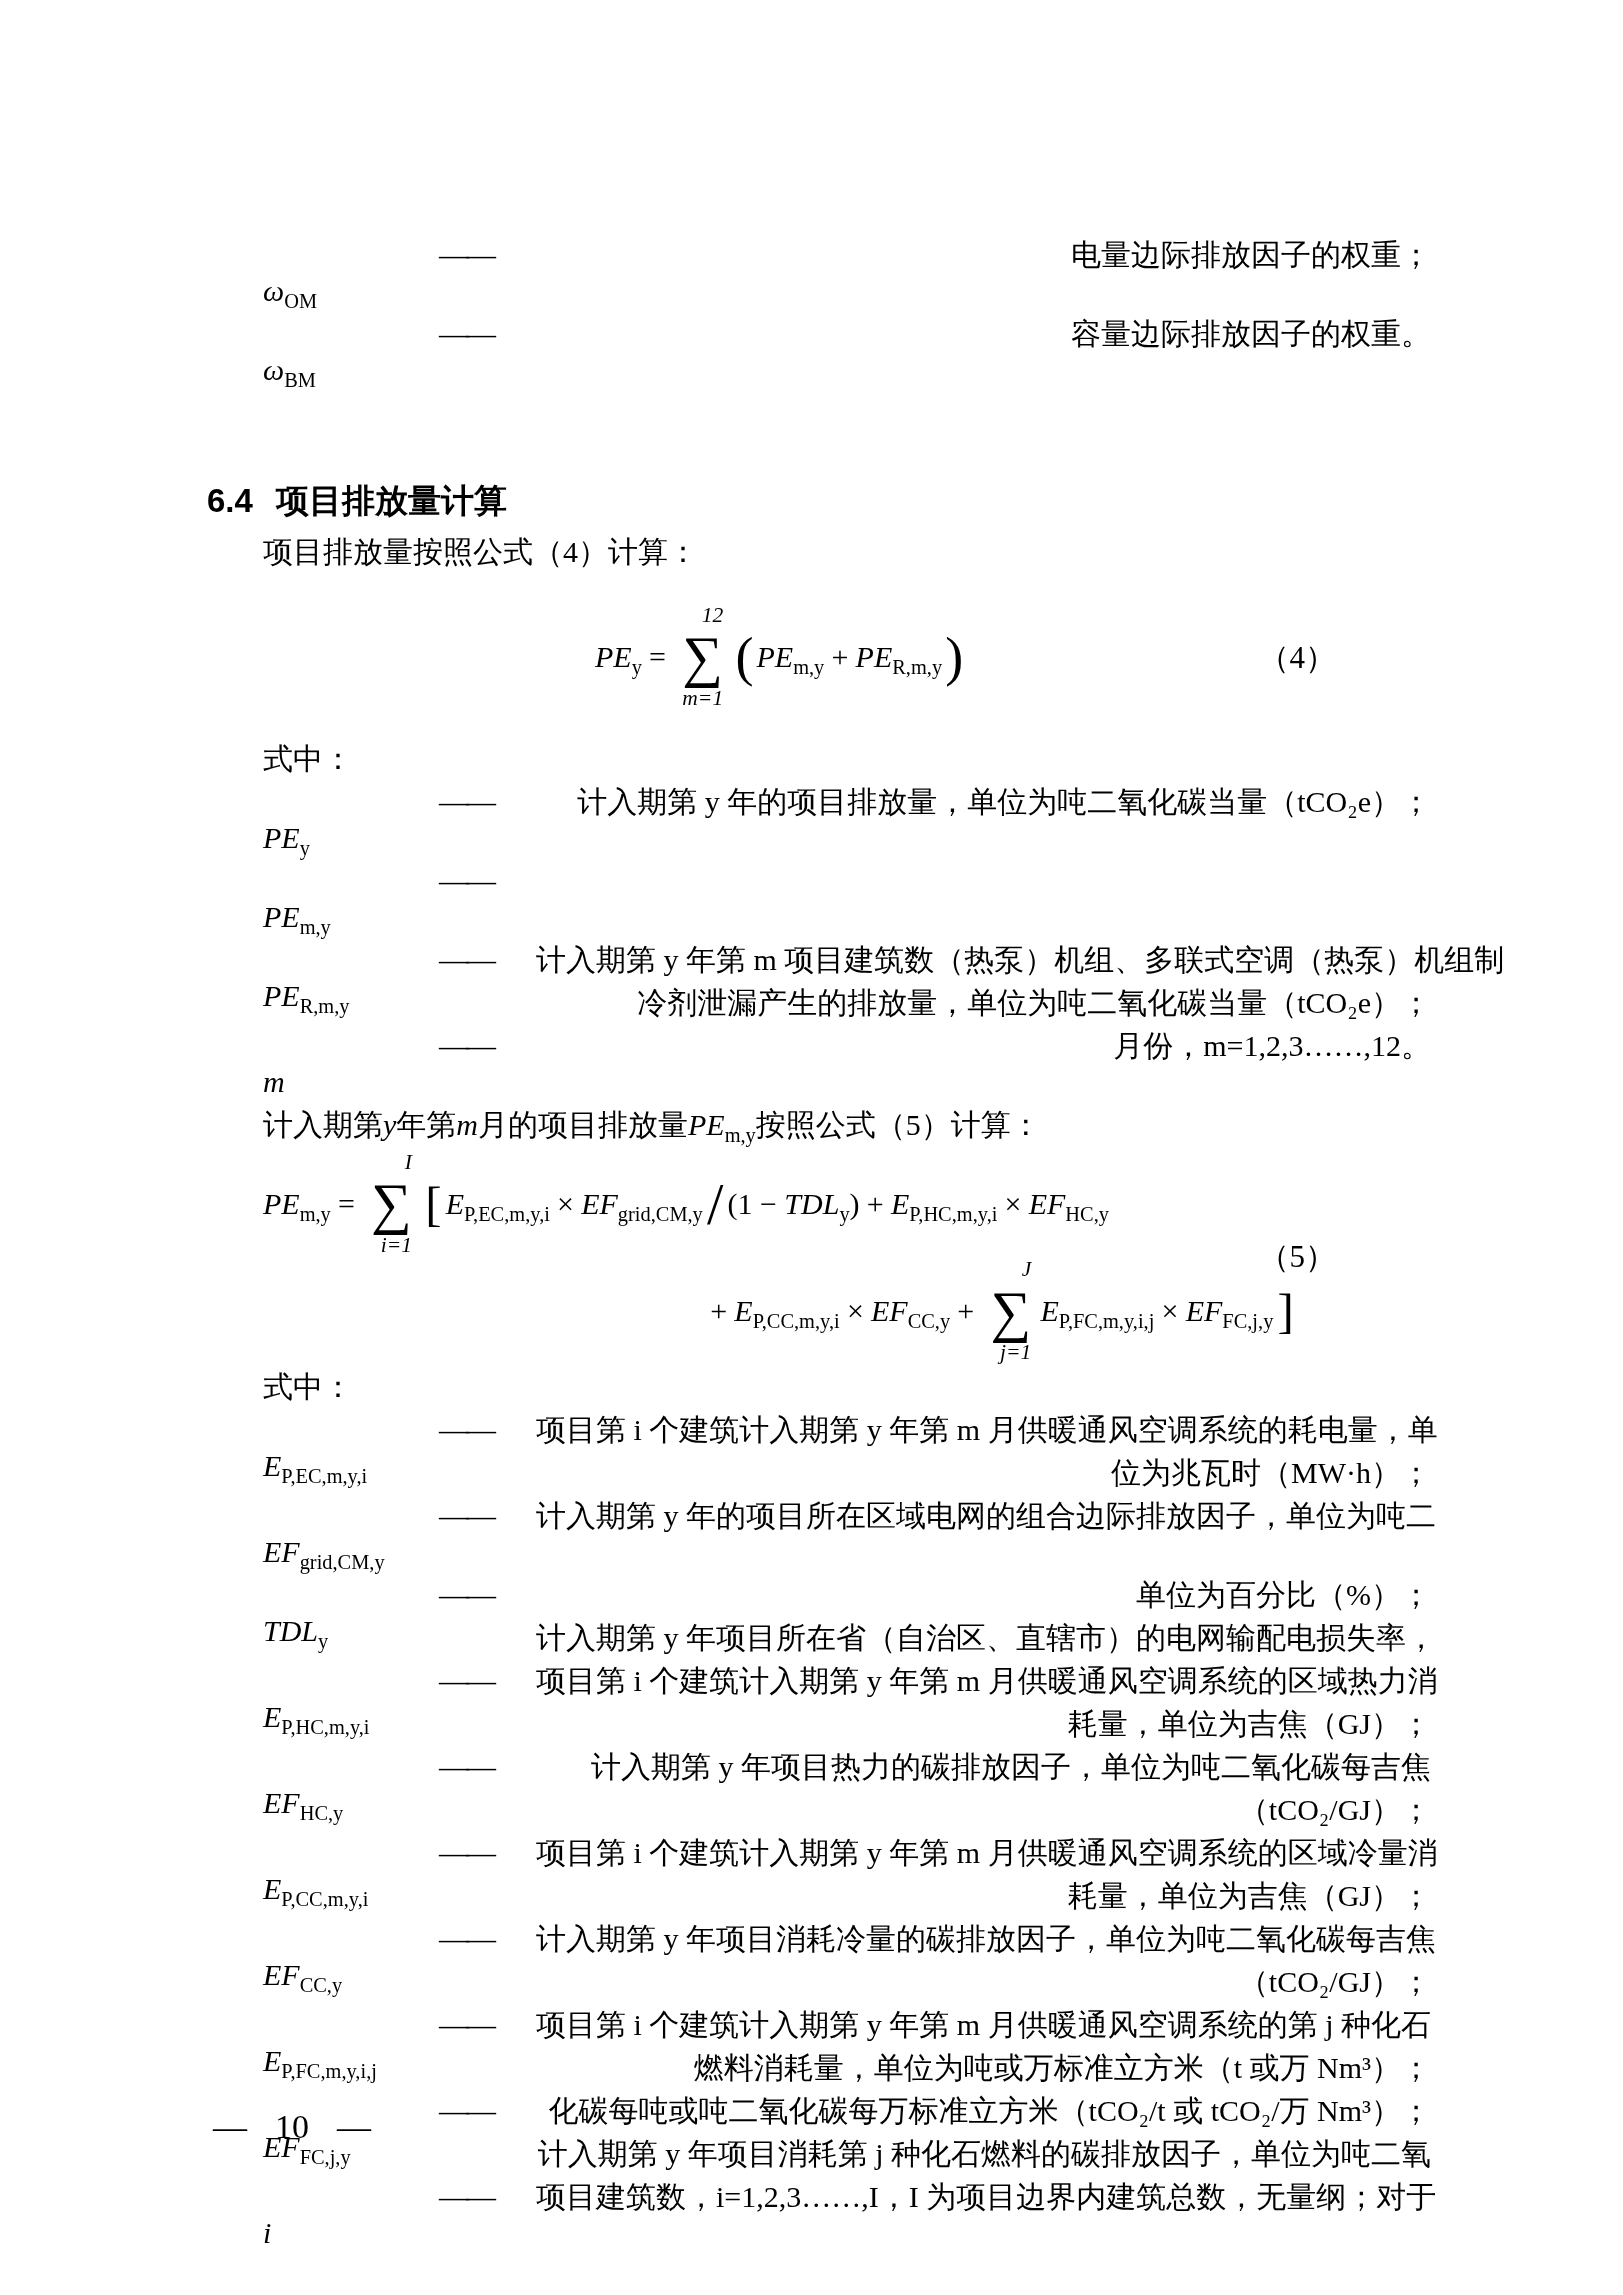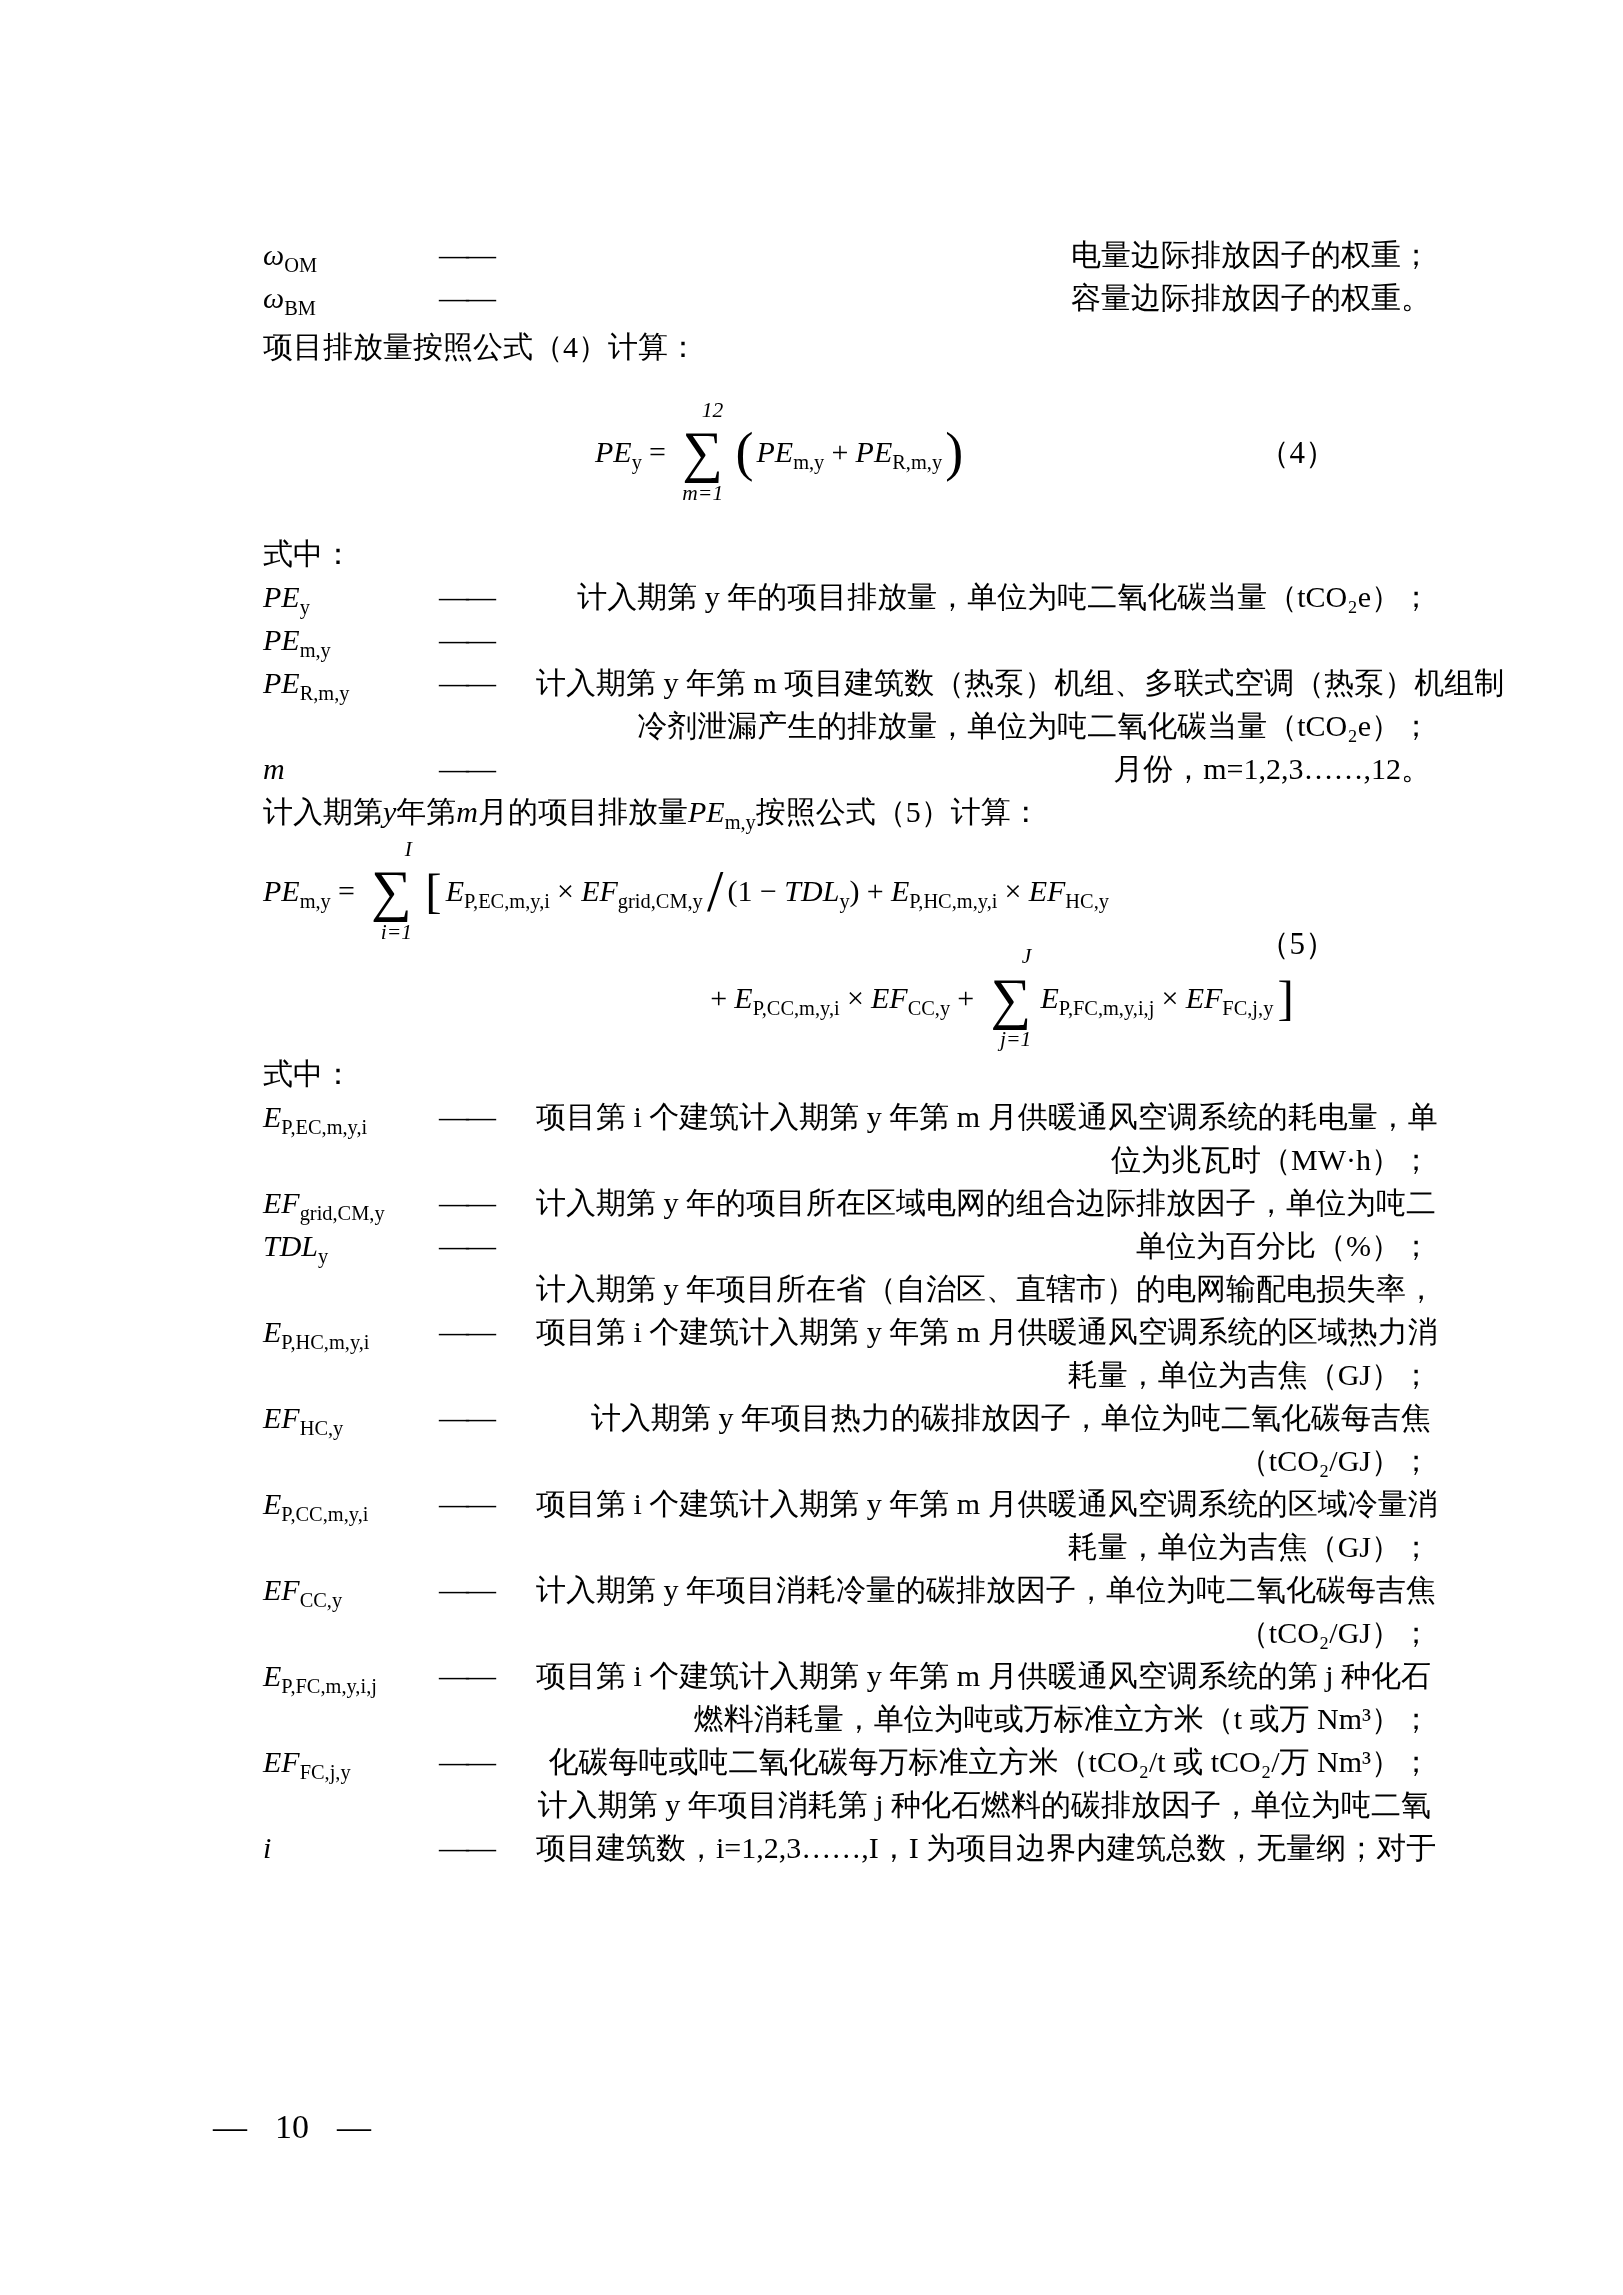--- a/index.html
+++ b/index.html
@@ -8,21 +8,21 @@
     width:1623px;height:2295px;
     background:#ffffff;
     color:#000000;
     font-family:"Liberation Serif","DejaVu Serif",serif;
     overflow:hidden;
   }
   .content{position:absolute;left:263px;top:233px;width:1168px;}
 
   
   .defrow{display:flex;align-items:flex-start;font-size:30px;line-height:43px;}
-  .term{flex:0 0 176px;}
+  .term{flex:0 0 176px;margin-top:36px;}
   .tbase{font-style:italic;}
   sub{font-size:20.4px;line-height:0;font-style:normal;}
   .dash{flex:0 0 97px;letter-spacing:-0.1em;white-space:nowrap;}
   .deflines{flex:1 1 auto;min-width:0;}
   .defline{display:block;white-space:nowrap;text-align:right;}
 
   
   .heading{
     margin-top:87px;margin-left:-56px;
     font-family:"Liberation Sans","DejaVu Sans",sans-serif;
@@ -85,20 +85,23 @@
         </div>
         <div class="defrow">
           <span class="term"><span class="tbase">ω</span><sub class="tsub">BM</sub></span>
           <span class="dash">——</span>
           <span class="deflines">
             <span class="defline">容量边际排放因子的权重。</span>
           </span>
         </div>
       </div>
 
+    <div class="heading">
+      <span class="hnum">6.4</span><span class="htitle">项目排放量计算</span>
+    </div>
 
     <div class="para p-intro4">项目排放量按照公式（4）计算：</div>
 
     <div class="formula f4">
       <div class="frow f4row" id="f4row">
           <span class="mvar"><span class="tbase">PE</span><sub class="msub">y</sub></span>
           <span class="mop">=</span>
           <span class="msum">
             <span class="mlim">12</span>
             <span class="msig">∑</span>

